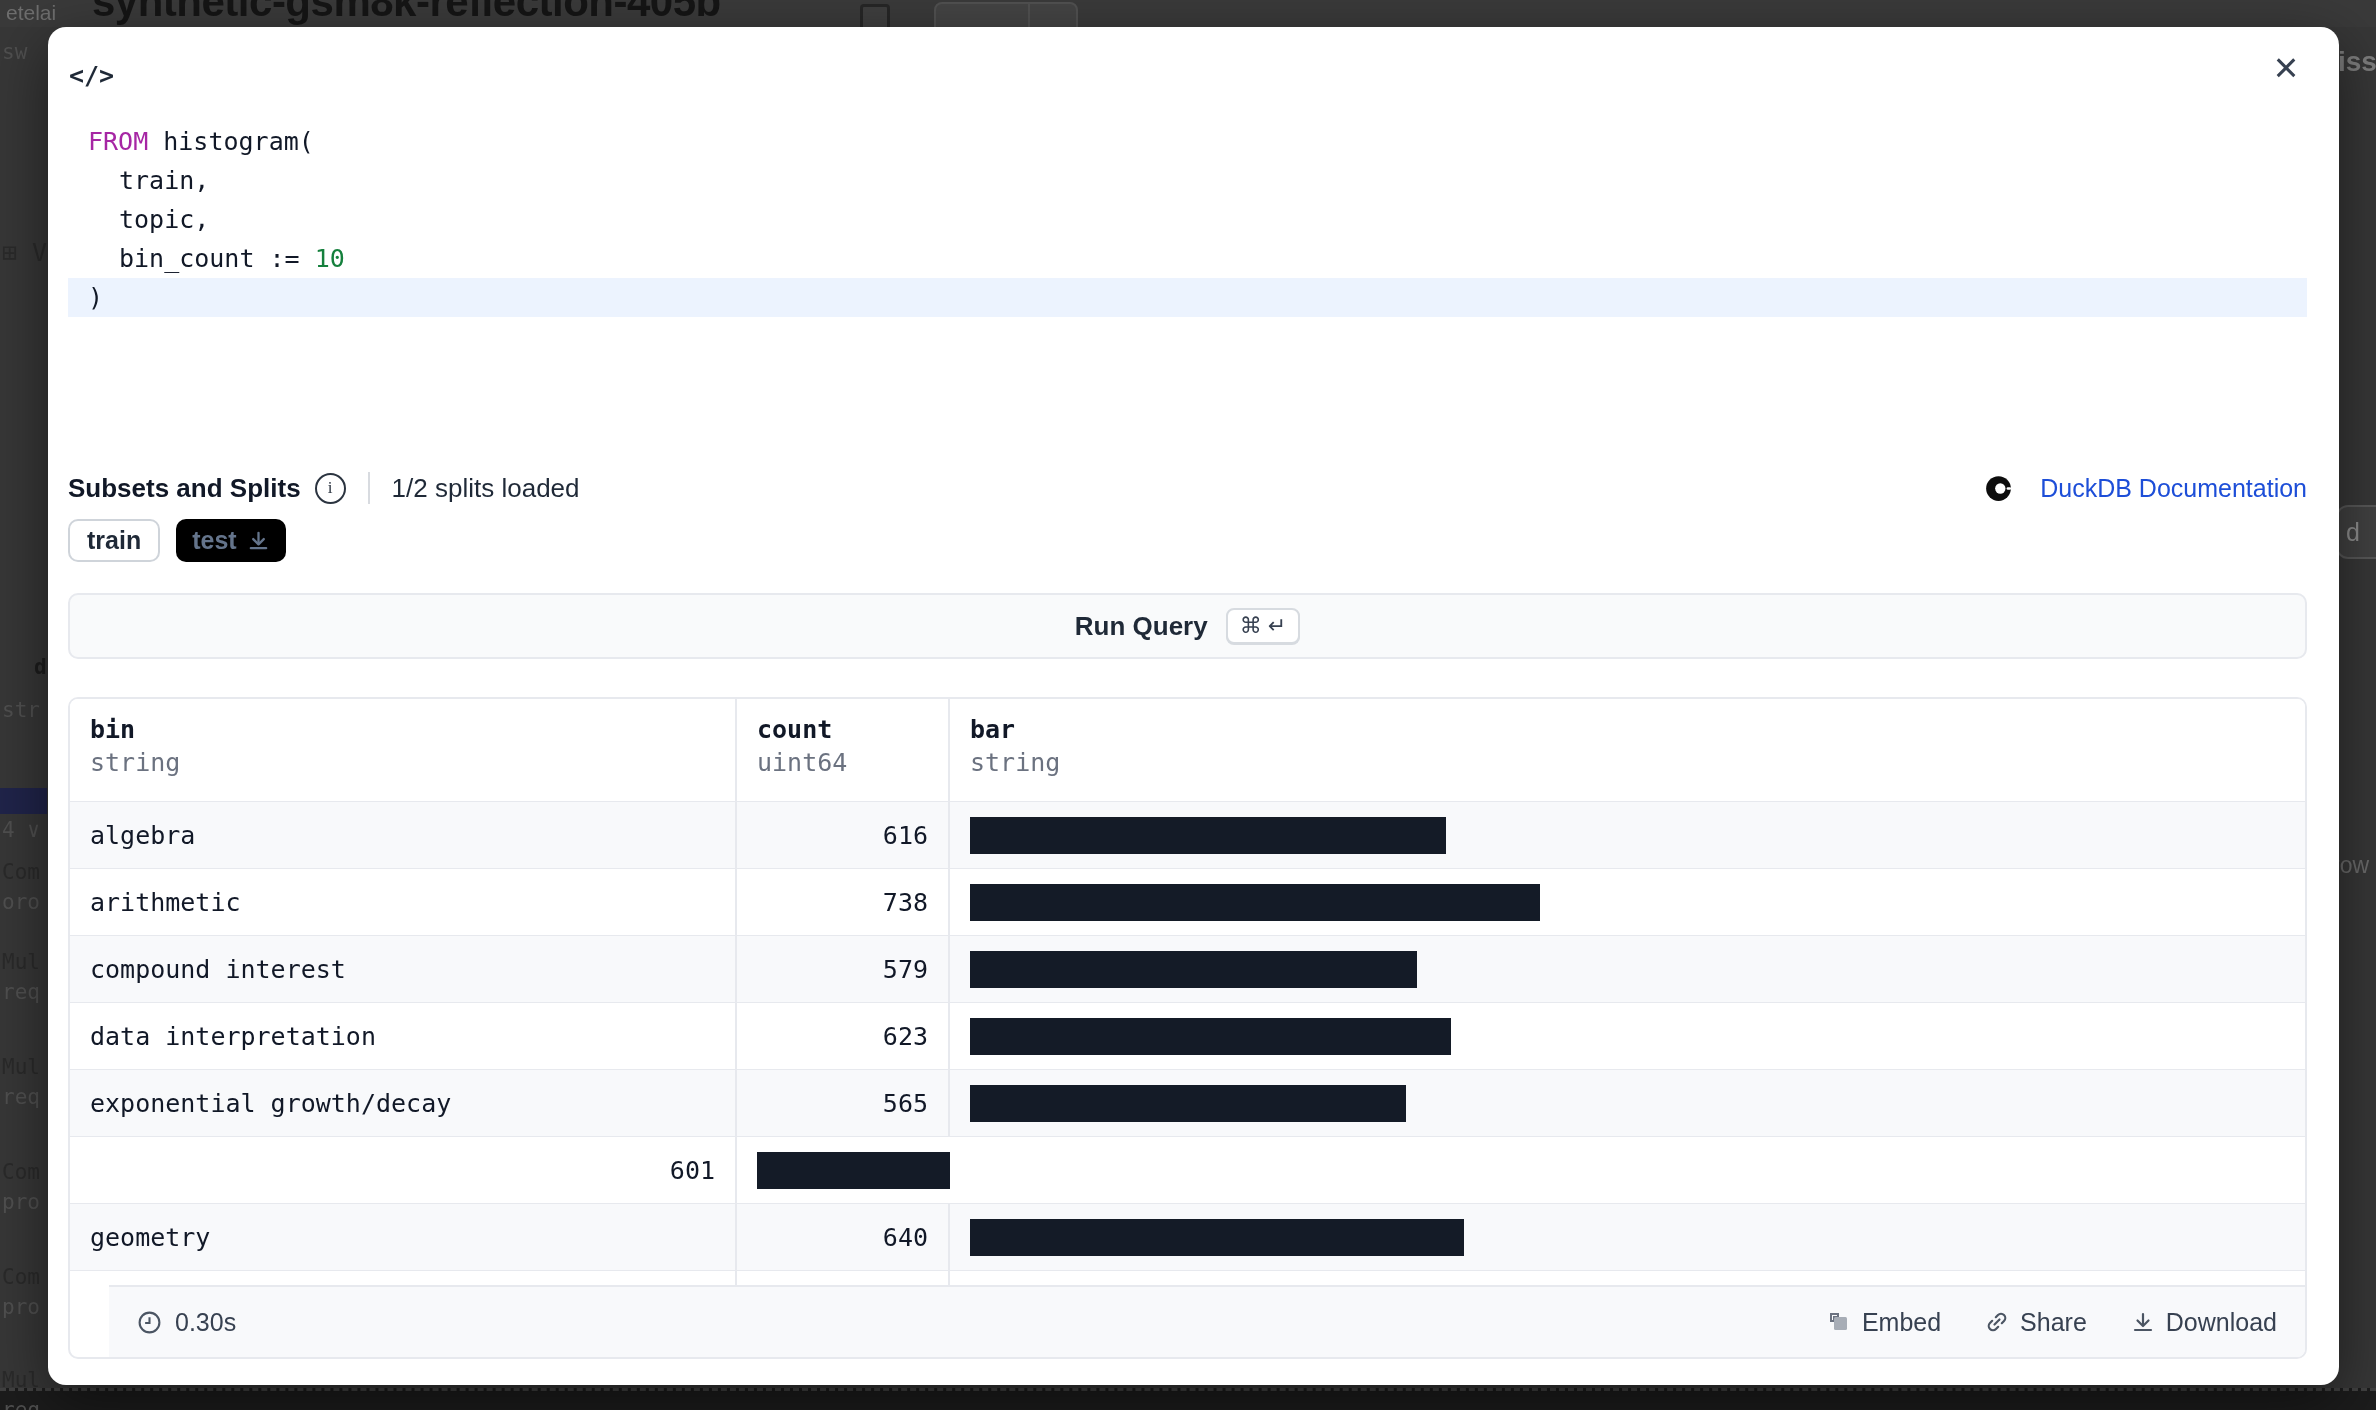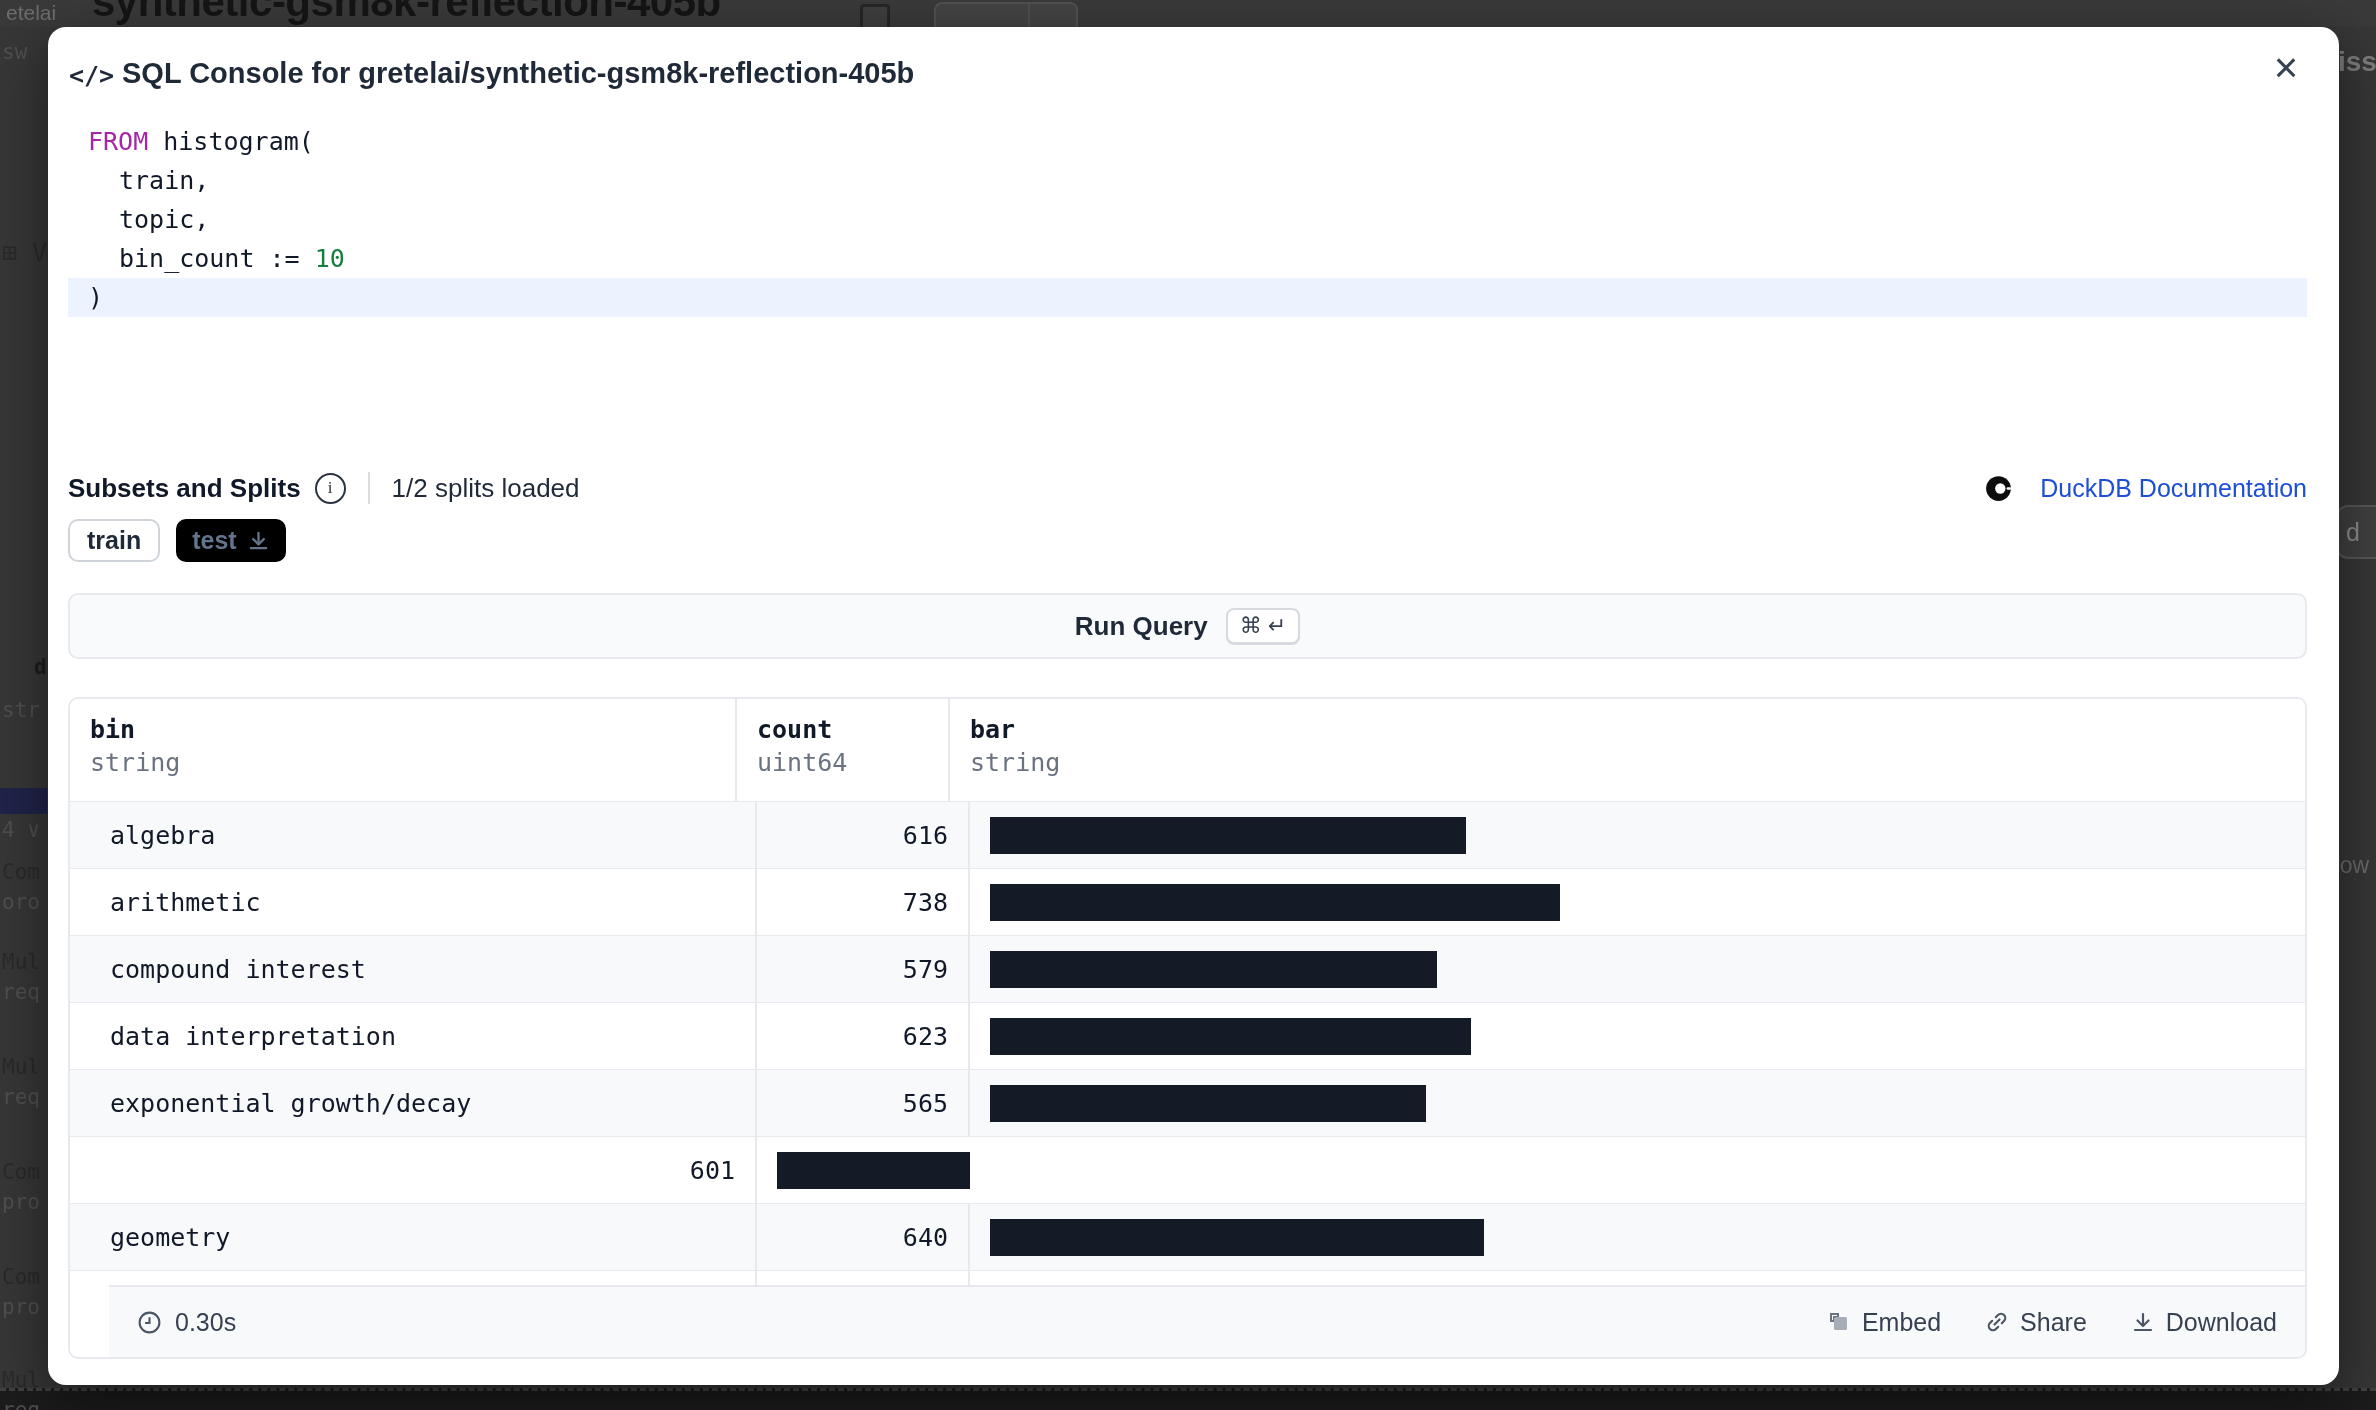--- a/index.html
+++ b/index.html
@@ -72,21 +72,21 @@
   
   .table-wrap{position:absolute;left:20px;right:32px;top:670px;height:662px;border:2px solid #e7e9ee;border-radius:10px;
     overflow:hidden;display:flex;flex-direction:column;box-sizing:border-box;}
   .t-grid{display:grid;grid-template-columns:667px 213px 1fr;}
   .t-head{height:102px;background:#fff;flex:none;}
   .t-hcell{padding:16px 0 0 20px;border-right:2px solid #e7e9ee;}
   .t-hcell:last-child{border-right:none;}
   .t-hname{font-family:"DejaVu Sans Mono",monospace;font-size:25px;font-weight:bold;color:#111827;}
   .t-htype{font-family:"DejaVu Sans Mono",monospace;font-size:25px;color:#6b7280;margin-top:4px;}
   .t-body{flex:1;overflow:hidden;}
-  .t-row{height:66px;border-top:1px solid #e7e9ee;padding-left:20px;}
+  .t-row{height:66px;border-top:1px solid #e7e9ee;}
   .t-row:nth-child(odd){background:#f8f9fb;}
   .t-cell{display:flex;align-items:center;border-right:2px solid #e7e9ee;
     font-family:"DejaVu Sans Mono",monospace;font-size:25px;color:#111827;overflow:hidden;}
   .t-cell.bin{padding-left:20px;}
   .t-cell.count{justify-content:flex-end;padding-right:20px;}
   .t-cell.bar{border-right:none;padding-left:20px;}
   .bar-fill{height:37px;background:#141b27;}
 
   .t-footer{height:70px;flex:none;background:#f8f9fb;border-top:2px solid #e7e9ee;
     display:flex;align-items:center;padding:0 28px;margin-left:39px;}
@@ -128,21 +128,20 @@
 <span class="rfrag" style="left:2338px;top:46px;font-size:28px;font-weight:bold;">issa</span>
 <div class="rfrag-btn">
   <span>d</span>
 </div>
 <span class="rfrag" style="left:2332px;top:852px;font-size:23px;color:#6b6b6b;">row</span>
 <div class="bg-bottom"></div>
 
 <div class="modal">
 
   <span class="m-icon mono">&lt;/&gt;</span>
-  <h1 class="m-title" style="margin:0;">SQL Console for gretelai/synthetic-gsm8k-reflection-405b</h1>
   <button class="m-close">×</button>
 
   <div class="editor mono">
     <div class="code-line"><span class="kw">FROM</span><span> histogram(</span></div>
     <div class="code-line"><span class="indent">train,</span></div>
     <div class="code-line"><span class="indent">topic,</span></div>
     <div class="code-line"><span class="indent">bin_count := </span><span class="num">10</span></div>
     <div class="code-line hl"><span>)</span></div>
   </div>
 

